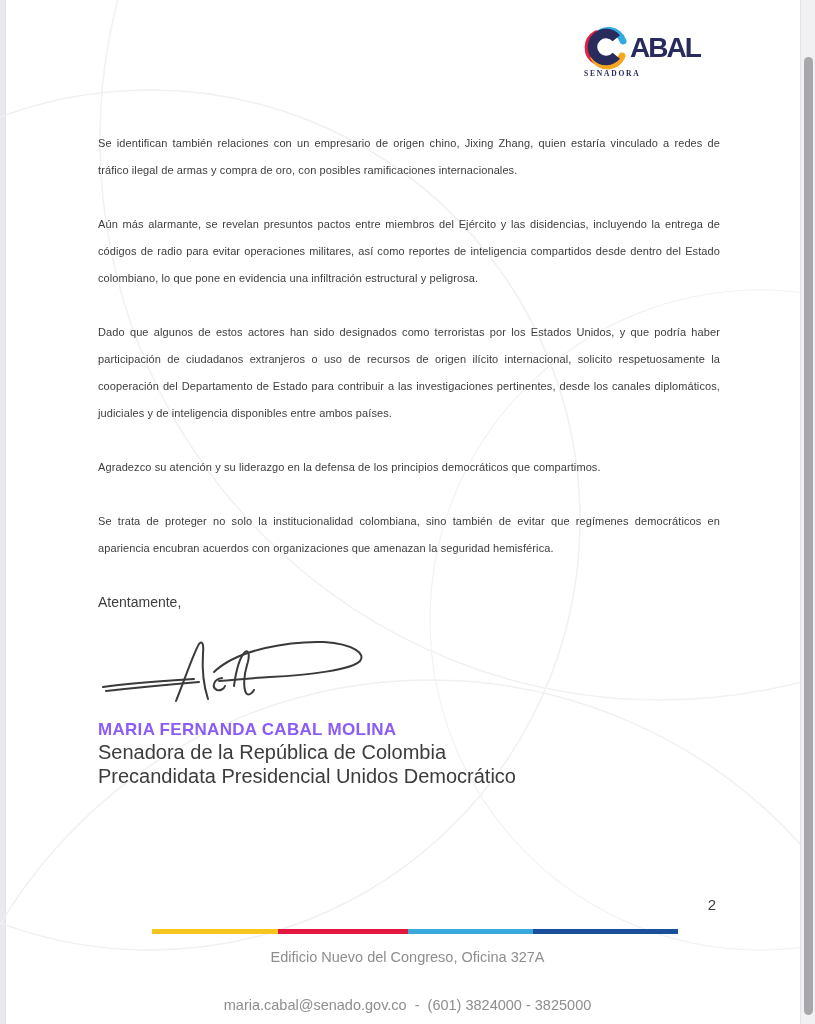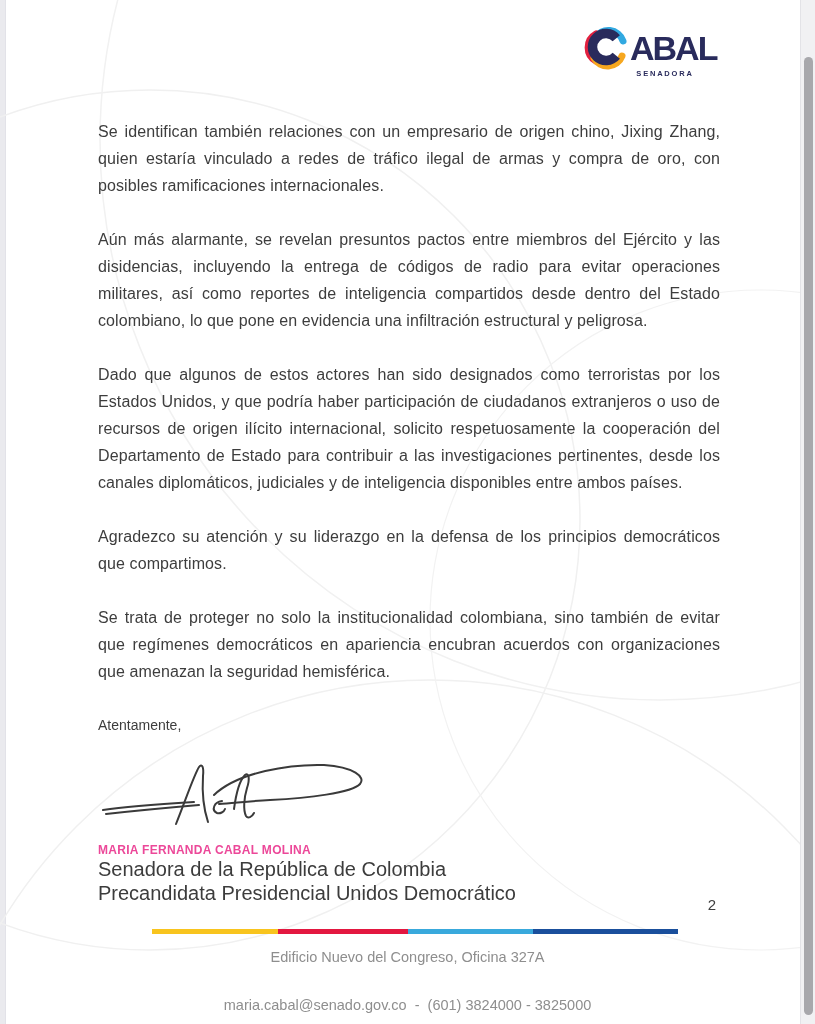--- a/index.html
+++ b/index.html
@@ -10,28 +10,28 @@
   
   .left-edge{position:absolute;left:0;top:0;width:5px;height:1024px;background:#eaeaee;border-right:1px solid #e2e2e8;}
   
   .watermark{position:absolute;left:0;top:0;width:815px;height:1024px;pointer-events:none;}
   
   .scrollbar-track{position:absolute;right:0;top:0;width:14px;height:1024px;background:#f1f1f3;border-left:1px solid #e3e3e7;}
   .scrollbar-thumb{position:absolute;right:2px;top:57px;width:9px;height:958px;background:#a8a8ac;border-radius:5px;}
   
   .logo{position:absolute;top:24px;left:584px;width:164px;}
   .logo-row{display:flex;align-items:center;}
-  .logo-rest{font-size:34px;font-weight:bold;color:#292b5c;letter-spacing:-2px;line-height:44px;}
-  .logo-sub{text-align:center;font-size:7.5px;font-weight:bold;color:#292b5c;letter-spacing:1.8px;margin-top:-2px;padding-right:2px;}
+  .logo-rest{font-size:28px;font-weight:bold;color:#292b5c;letter-spacing:-2px;line-height:44px;}
+  .logo-sub{text-align:left;font-size:7.5px;font-weight:bold;color:#292b5c;letter-spacing:1.8px;margin-top:-2px;padding-right:2px;font-family:Liberation Serif, serif;}
   
   .content{position:absolute;left:98px;top:118px;width:622px;color:#3d3d3d;}
-  .content p{margin:0 0 27px 0;font-size:16px;line-height:27px;text-align:justify;letter-spacing:0.1px;}
+  .content p{margin:12px 0 27px 0;font-size:11px;line-height:27px;text-align:justify;letter-spacing:0.1px;}
   .closing{margin-top:22px;font-size:14px;line-height:27px;}
   .signature{margin-top:14px;margin-left:0px;}
-  .signer-name{font-size:12px;font-weight:bold;color:#ec4899;letter-spacing:0.3px;margin-top:4px;}
+  .signer-name{font-size:17px;font-weight:bold;color:#8b5cf6;letter-spacing:0.3px;margin-top:4px;}
   .signer-title{font-size:20px;color:#3c3c3c;line-height:24px;}
   
   .page-num{position:absolute;top:896px;left:702px;width:20px;text-align:center;font-size:15px;color:#3e3e3e;}
   .footer-bar{position:absolute;top:929px;left:152px;width:526px;height:5px;display:flex;}
   .footer-bar .seg1{width:126px;height:5px;}
   .footer-bar .seg2{width:130px;height:5px;}
   .footer-bar .seg3{width:125px;height:5px;}
   .footer-bar .seg4{width:145px;height:5px;}
   .footer-text{position:absolute;top:946px;left:0;width:815px;text-align:center;color:#8e8e8e;font-size:14.5px;line-height:22px;}
   .footer-text .contact{white-space:pre-wrap;margin-top:26px;}

